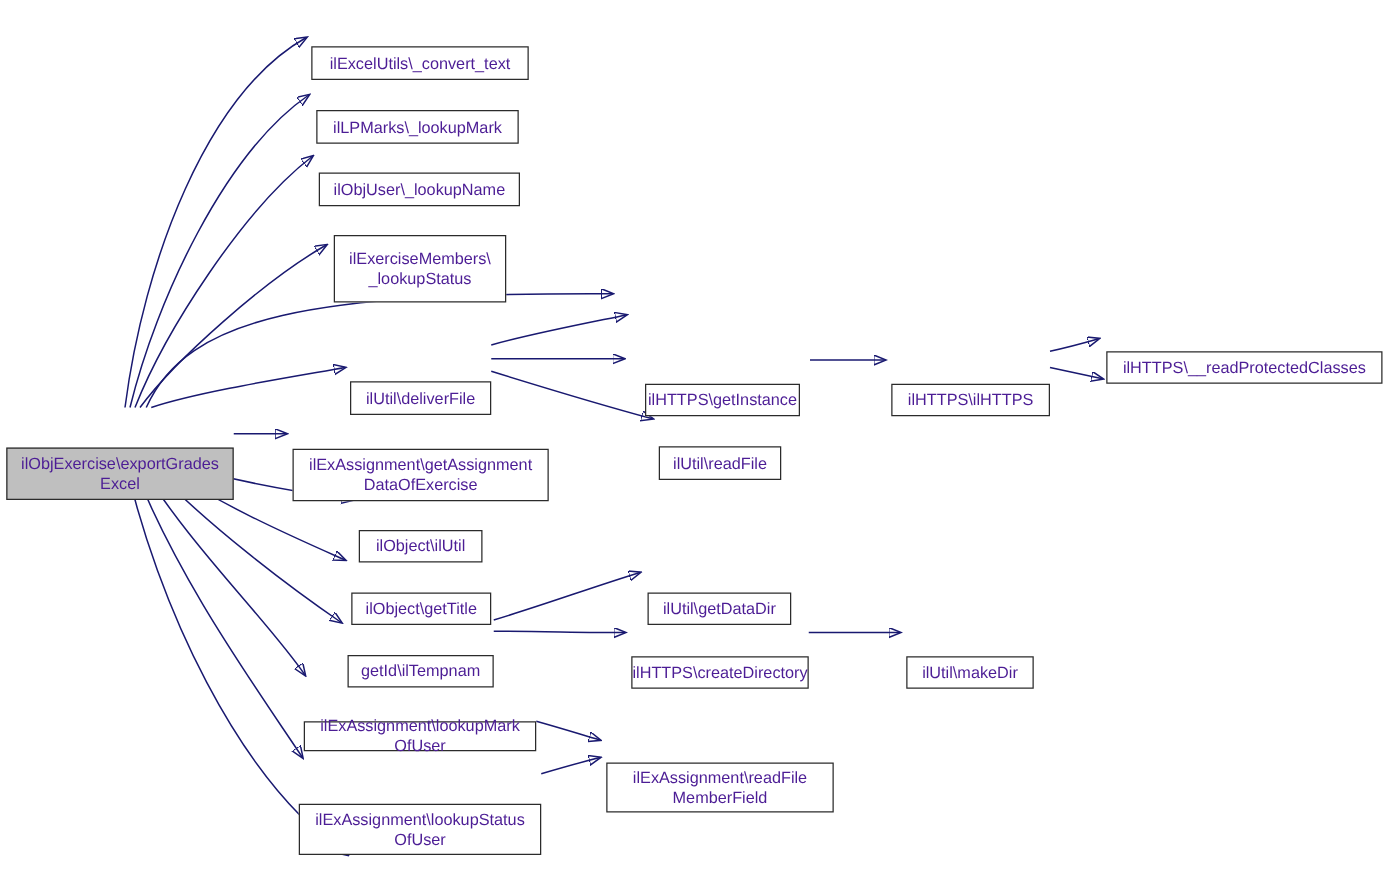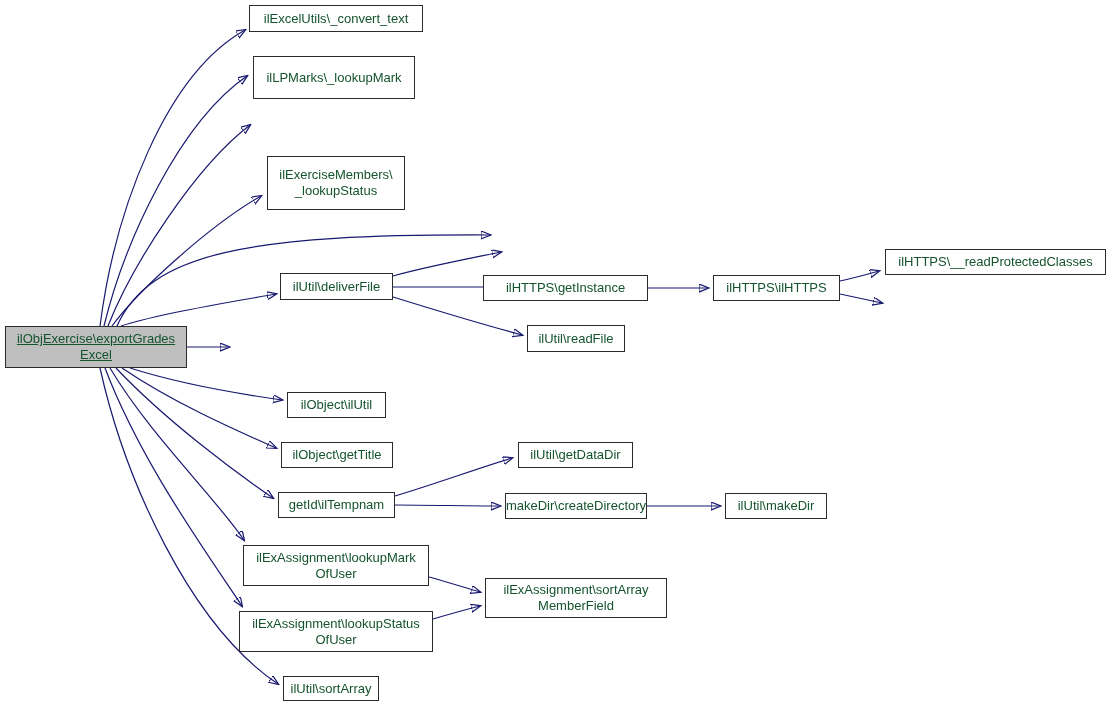--- a/index.html
+++ b/index.html
@@ -29,30 +29,30 @@
   }
   .node {
     position: absolute;
     box-sizing: border-box;
     display: flex;
     align-items: center;
     justify-content: center;
     text-align: center;
     background: #ffffff;
     border: 1px solid #2b2b2b;
-    color: #14532d;
+    color: #4c1d95;
     font-size: 13px;
     line-height: 16px;
     white-space: pre-line;
     cursor: pointer;
+    margin-top: 32px;
   }
   .node.root {
     background: #bfbfbf;
     cursor: default;
-    text-decoration: underline;
   }
 </style>
 </head>
 <body>
 
 <div class="canvas">
 
   <svg class="edges" viewBox="0 0 1112 708">
     <defs>
       <marker id="arrow" markerUnits="userSpaceOnUse" markerWidth="11" markerHeight="9" refX="9" refY="4" orient="auto">
@@ -83,55 +83,58 @@
     <path marker-end="url(#arrow)" d="M647,506 C672,506 696,506 720,506"></path>
     <path marker-end="url(#arrow)" d="M429,577 C447,582 463,587 480,592"></path>
     <path marker-end="url(#arrow)" d="M433,619 C450,614 464,610 480,606"></path>
   </svg>
 
   <div class="node root" style="left:5px;top:326px;width:182px;height:42px">ilObjExercise\exportGrades
 Excel</div>
 
   <div class="node" style="left:249px;top:5px;width:174px;height:27px">ilExcelUtils\_convert_text</div>
 
-  <div class="node" style="left:253px;top:56px;width:162px;height:43px">ilLPMarks\_lookupMark</div>
+  <div class="node" style="left:253px;top:56px;width:162px;height:27px">ilLPMarks\_lookupMark</div>
 
+  <div class="node" style="left:255px;top:106px;width:161px;height:27px">ilObjUser\_lookupName</div>
 
   <div class="node" style="left:267px;top:156px;width:138px;height:54px">ilExerciseMembers\
 _lookupStatus</div>
 
 
   <div class="node" style="left:280px;top:273px;width:113px;height:27px">ilUtil\deliverFile</div>
 
-  <div class="node" style="left:483px;top:275px;width:165px;height:26px">ilHTTPS\getInstance</div>
+  <div class="node" style="left:516px;top:275px;width:124px;height:26px">ilHTTPS\getInstance</div>
 
   <div class="node" style="left:713px;top:275px;width:127px;height:26px">ilHTTPS\ilHTTPS</div>
 
   <div class="node" style="left:885px;top:249px;width:221px;height:26px">ilHTTPS\__readProtectedClasses</div>
 
 
   <div class="node" style="left:527px;top:325px;width:98px;height:27px">ilUtil\readFile</div>
 
+  <div class="node" style="left:234px;top:327px;width:205px;height:42px">ilExAssignment\getAssignment
+DataOfExercise</div>
 
   <div class="node" style="left:287px;top:392px;width:99px;height:26px">ilObject\ilUtil</div>
 
   <div class="node" style="left:281px;top:442px;width:112px;height:26px">ilObject\getTitle</div>
 
   <div class="node" style="left:278px;top:492px;width:117px;height:26px">getId\ilTempnam</div>
 
   <div class="node" style="left:518px;top:442px;width:115px;height:26px">ilUtil\getDataDir</div>
 
-  <div class="node" style="left:505px;top:493px;width:142px;height:26px">makeDir\createDirectory</div>
+  <div class="node" style="left:505px;top:493px;width:142px;height:26px">ilHTTPS\createDirectory</div>
 
   <div class="node" style="left:725px;top:493px;width:102px;height:26px">ilUtil\makeDir</div>
 
-  <div class="node" style="left:243px;top:545px;width:186px;height:41px">ilExAssignment\lookupMark
+  <div class="node" style="left:243px;top:545px;width:186px;height:24px">ilExAssignment\lookupMark
 OfUser</div>
 
-  <div class="node" style="left:485px;top:578px;width:182px;height:40px">ilExAssignment\sortArray
+  <div class="node" style="left:485px;top:578px;width:182px;height:40px">ilExAssignment\readFile
 MemberField</div>
 
   <div class="node" style="left:239px;top:611px;width:194px;height:41px">ilExAssignment\lookupStatus
 OfUser</div>
 
   <div class="node" style="left:283px;top:676px;width:96px;height:25px">ilUtil\sortArray</div>
 
 </div>
 
 </body></html>

